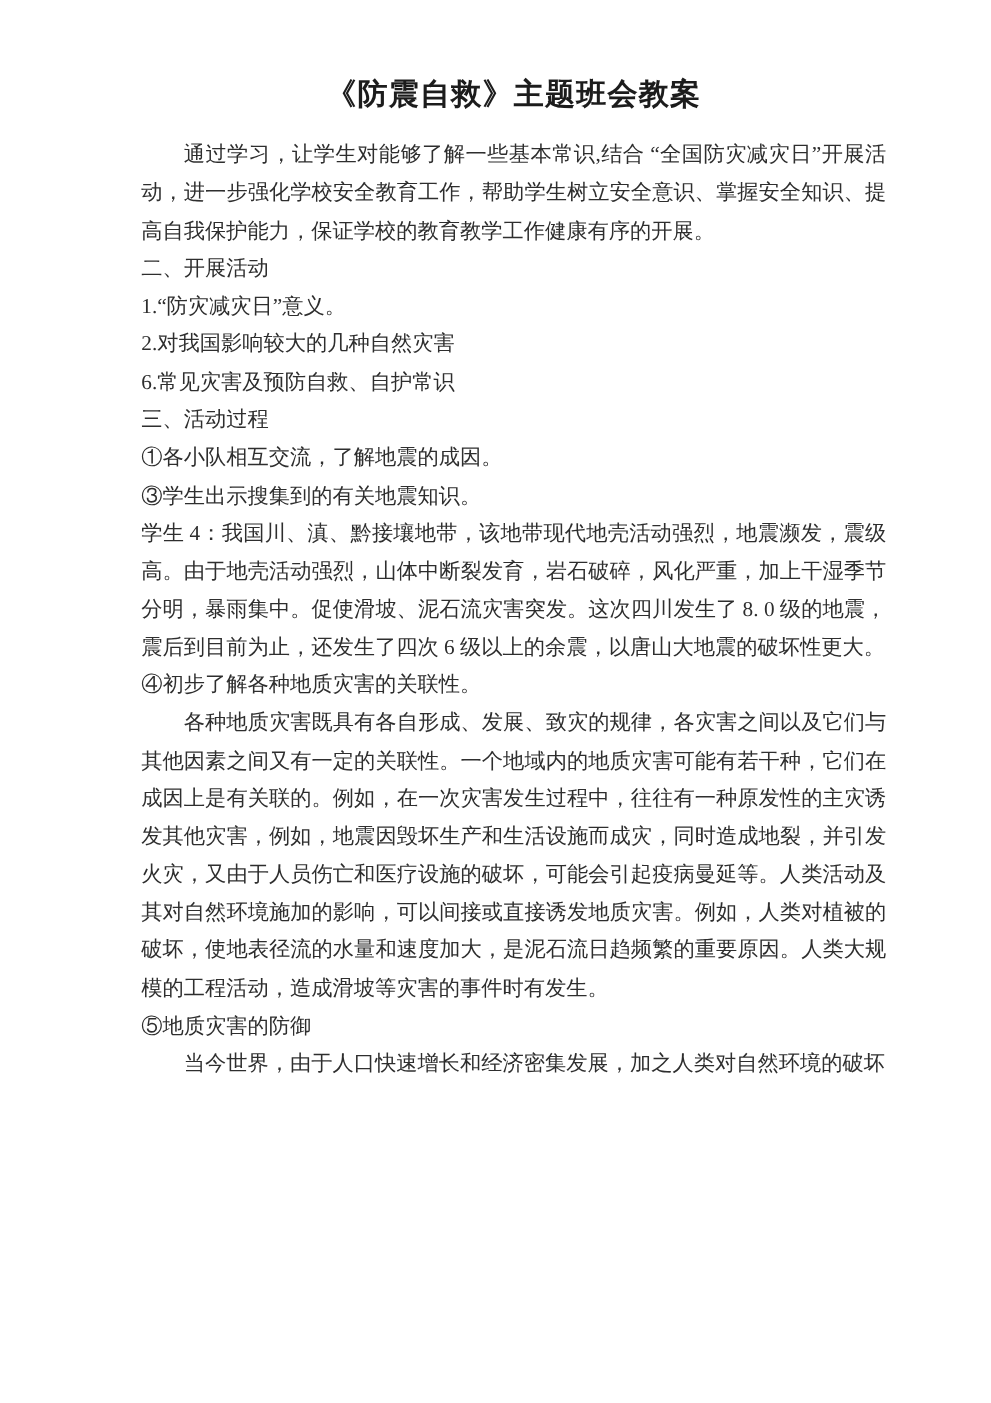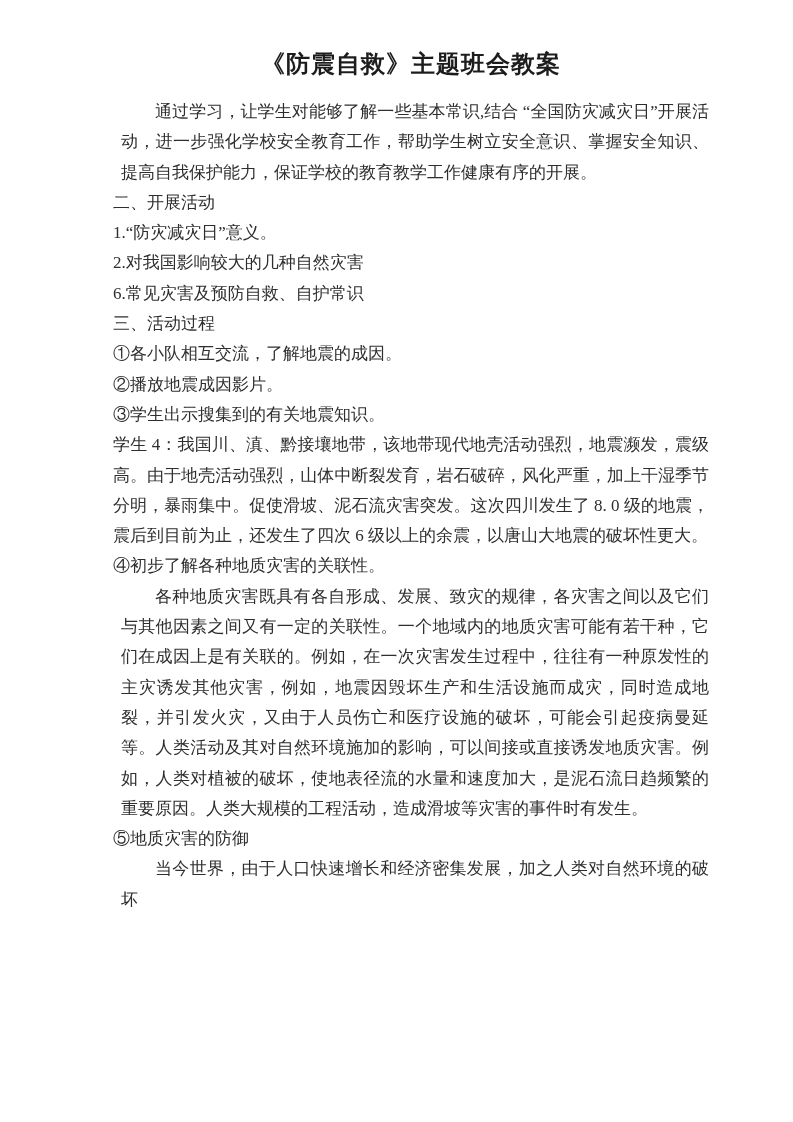--- a/index.html
+++ b/index.html
@@ -7,21 +7,21 @@
     padding: 0;
     background: #ffffff;
   }
   .page {
     position: relative;
     width: 793px;
     height: 950px;
     margin: 0 auto;
     background: #ffffff;
     box-sizing: border-box;
-    padding: 48px 84px 0 113px;
+    padding: 60px 84px 0 113px;
     overflow: hidden;
     font-family: "Liberation Serif", "DejaVu Serif", serif;
     color: #2e2e2e;
   }
   .doc-title {
     font-size: 24px;
     line-height: 32px;
     font-weight: 700;
     text-align: center;
     color: #1c1c1c;
@@ -34,40 +34,38 @@
   .para {
     margin: 0;
     font-size: 17px;
     line-height: 30.3px;
     text-align: justify;
     color: #2e2e2e;
     word-break: break-word;
   }
   .para.indent {
     text-indent: 2em;
-    margin-left: 8px;
   }
   .para.half-indent {
     padding-left: 8px;
   }
 </style>
 </head>
 <body>
 
 <div class="page">
   <h1 class="doc-title">《防震自救》主题班会教案</h1>
   <div class="doc-body" id="doc-body">
       <p class="para indent">通过学习，让学生对能够了解一些基本常识,结合 “全国防灾减灾日”开展活动，进一步强化学校安全教育工作，帮助学生树立安全意识、掌握安全知识、提高自我保护能力，保证学校的教育教学工作健康有序的开展。</p>
       <p class="para plain">二、开展活动</p>
       <p class="para plain">1.“防灾减灾日”意义。</p>
       <p class="para plain">2.对我国影响较大的几种自然灾害</p>
       <p class="para plain">6.常见灾害及预防自救、自护常识</p>
       <p class="para plain">三、活动过程</p>
       <p class="para plain">①各小队相互交流，了解地震的成因。</p>
-      <p class="para plain">②播放地震成因影片。</p>
       <p class="para plain">③学生出示搜集到的有关地震知识。</p>
       <p class="para plain">学生 4：我国川、滇、黔接壤地带，该地带现代地壳活动强烈，地震濒发，震级高。由于地壳活动强烈，山体中断裂发育，岩石破碎，风化严重，加上干湿季节分明，暴雨集中。促使滑坡、泥石流灾害突发。这次四川发生了 8. 0 级的地震，震后到目前为止，还发生了四次 6 级以上的余震，以唐山大地震的破坏性更大。</p>
       <p class="para plain">④初步了解各种地质灾害的关联性。</p>
       <p class="para indent">各种地质灾害既具有各自形成、发展、致灾的规律，各灾害之间以及它们与其他因素之间又有一定的关联性。一个地域内的地质灾害可能有若干种，它们在成因上是有关联的。例如，在一次灾害发生过程中，往往有一种原发性的主灾诱发其他灾害，例如，地震因毁坏生产和生活设施而成灾，同时造成地裂，并引发火灾，又由于人员伤亡和医疗设施的破坏，可能会引起疫病曼延等。人类活动及其对自然环境施加的影响，可以间接或直接诱发地质灾害。例如，人类对植被的破坏，使地表径流的水量和速度加大，是泥石流日趋频繁的重要原因。人类大规模的工程活动，造成滑坡等灾害的事件时有发生。</p>
       <p class="para plain">⑤地质灾害的防御</p>
       <p class="para indent">当今世界，由于人口快速增长和经济密集发展，加之人类对自然环境的破坏</p>
     </div>
 </div>
 
 </body></html>

